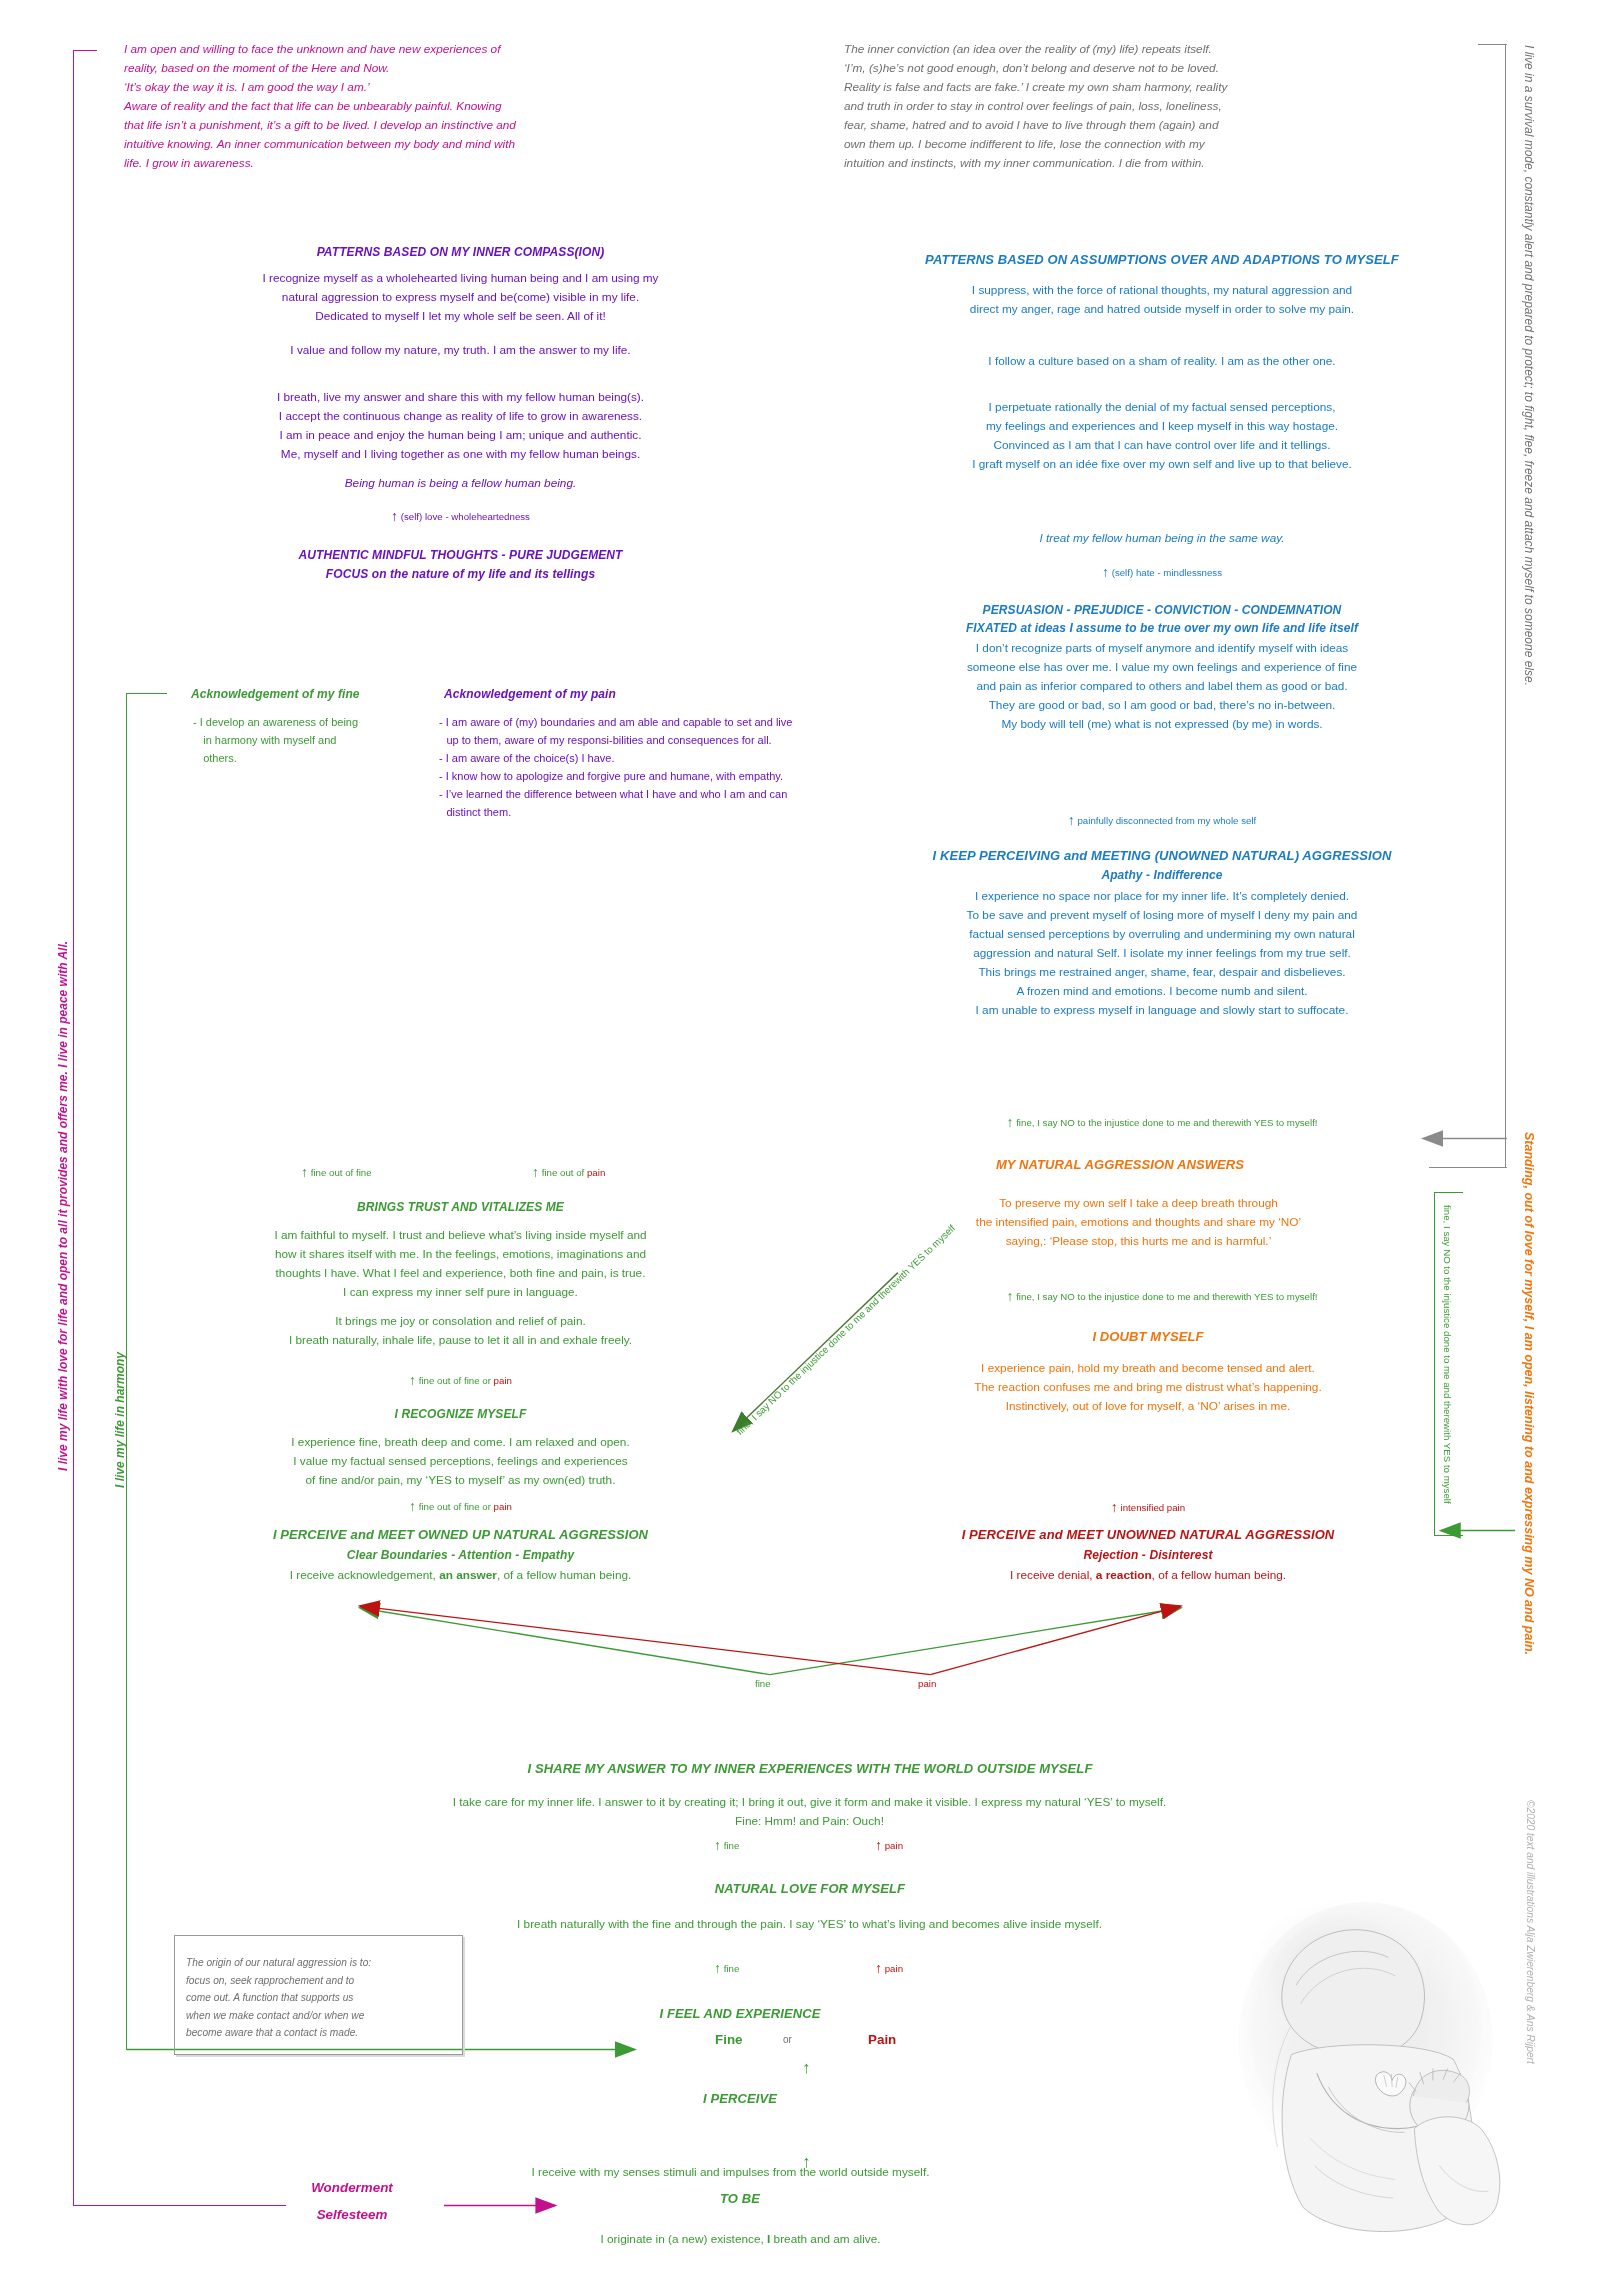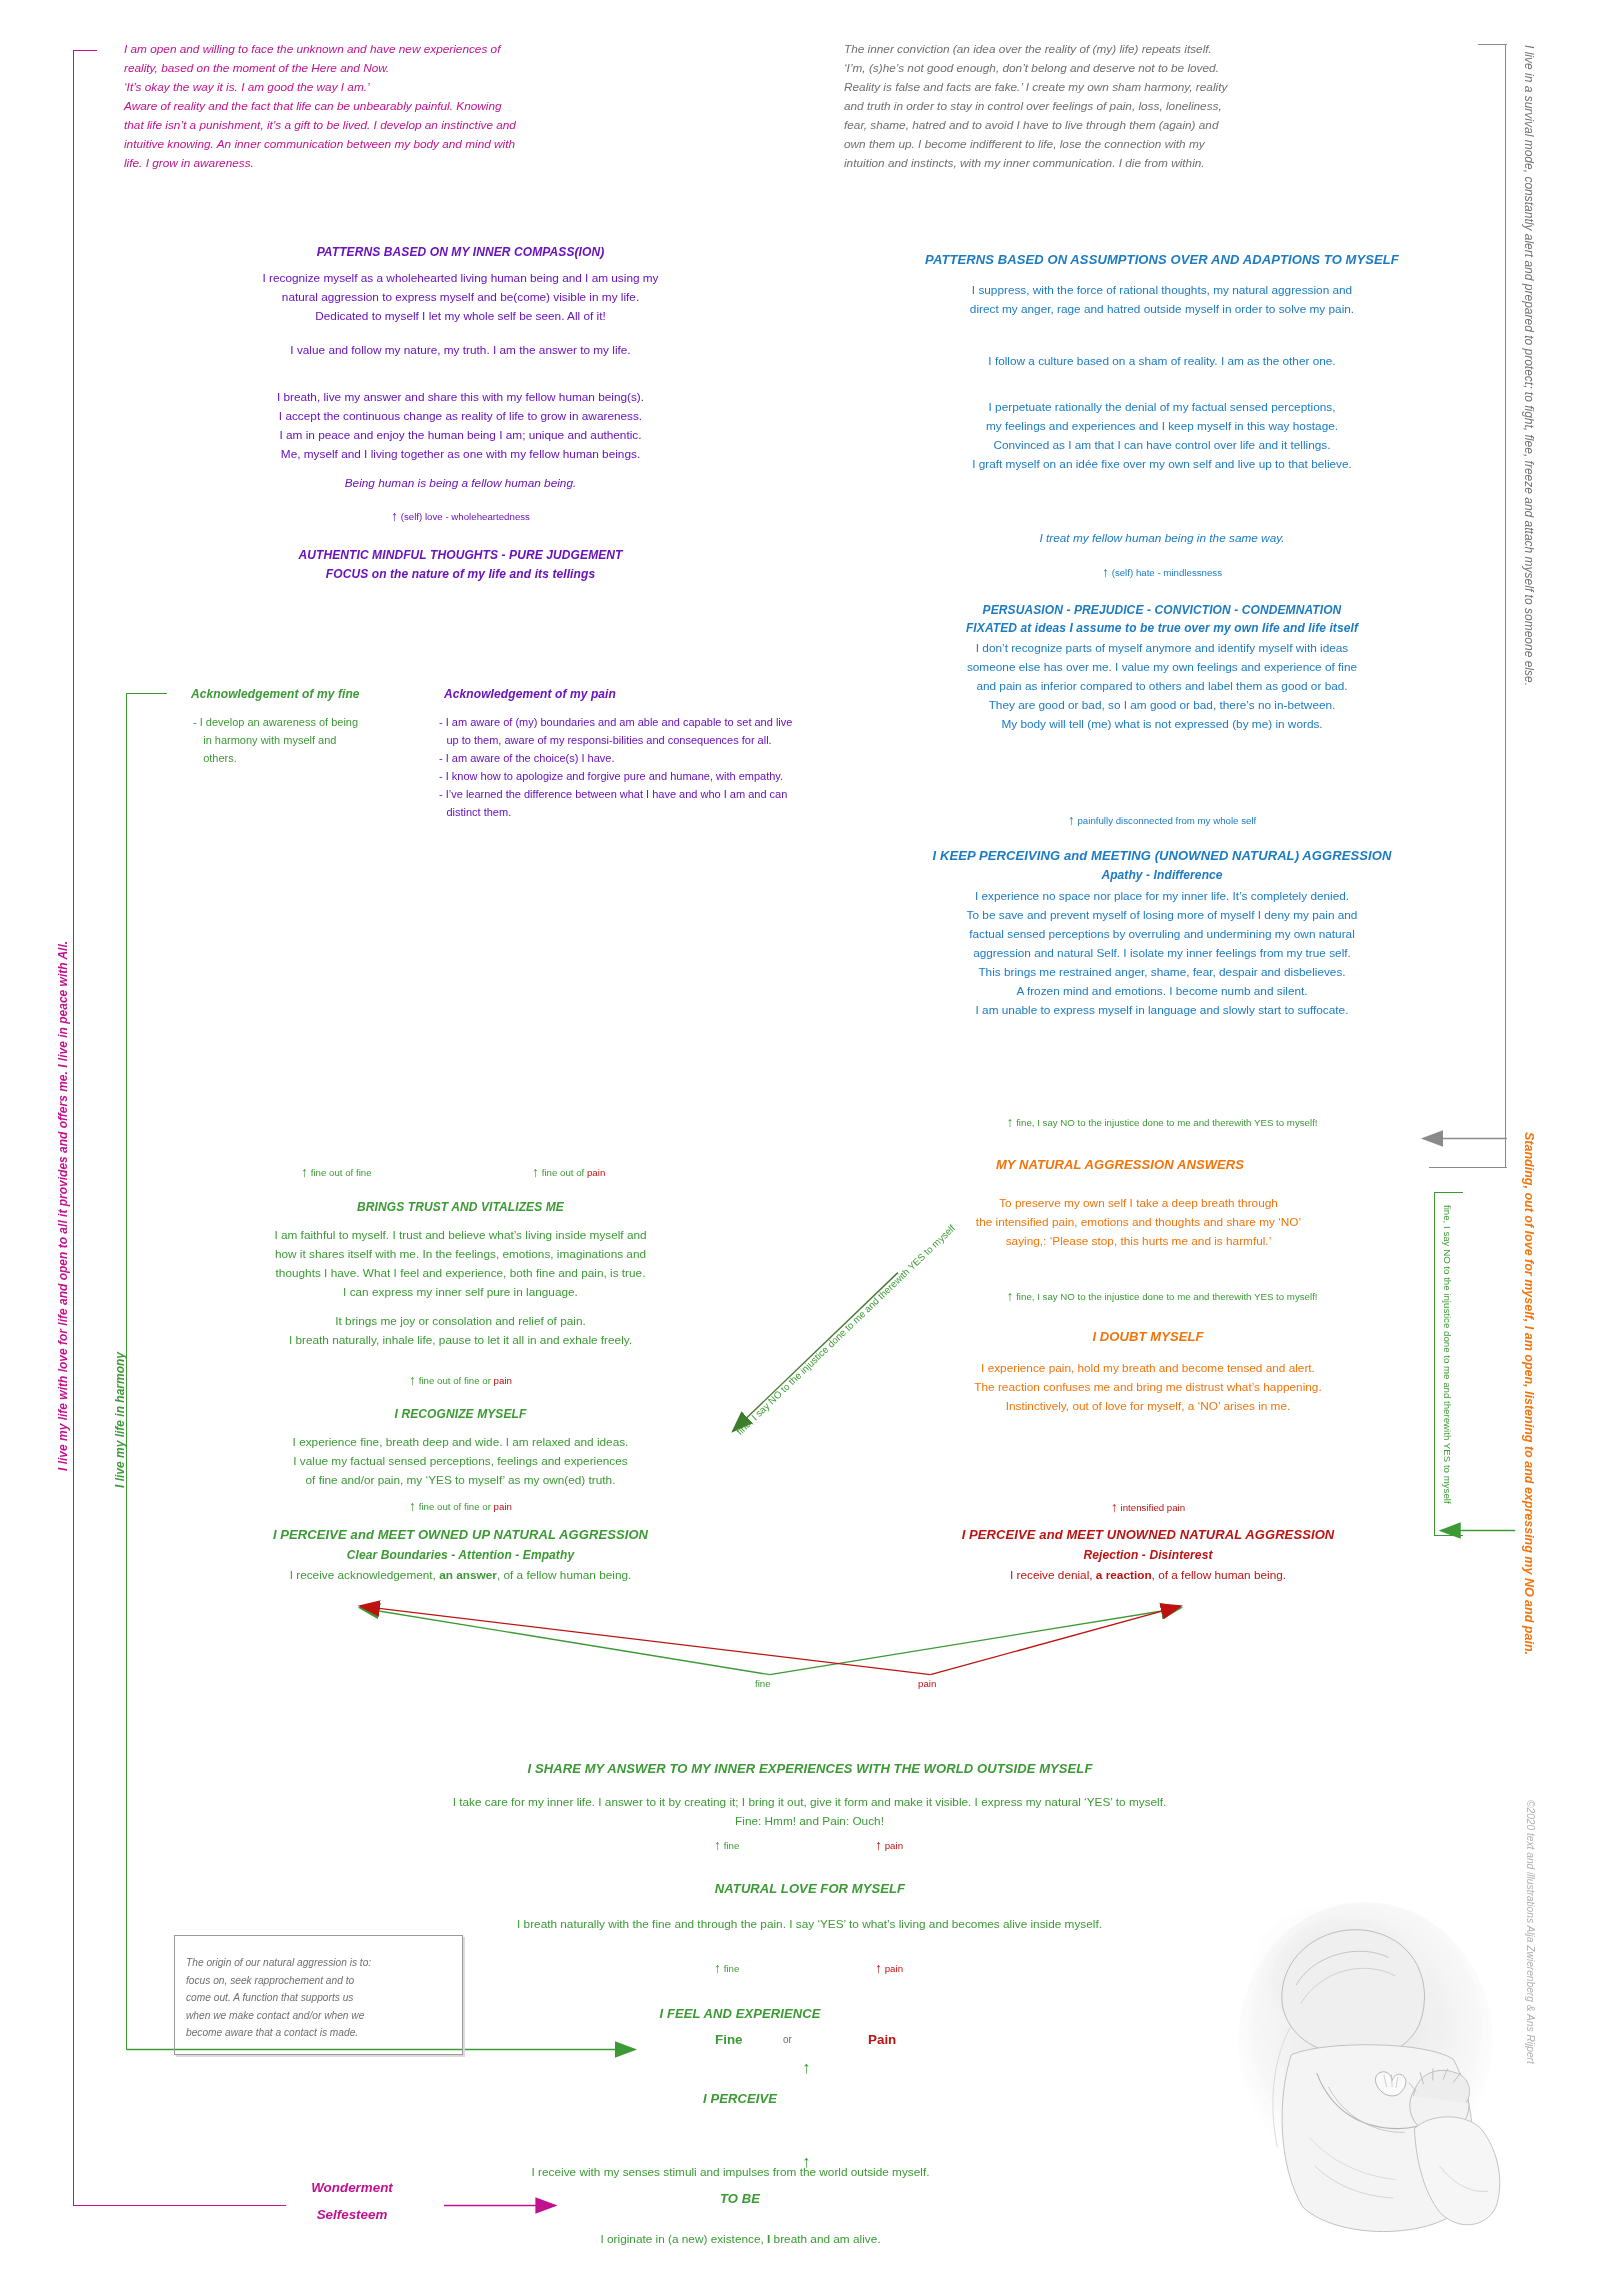--- a/index.html
+++ b/index.html
@@ -151,21 +151,21 @@
 </div>
 
 <div class="abs ctr arrowlbl c-green" style="left:116px; top:1374px; width:689px;">
   <span class="arrowglyph">↑</span>
   <span>fine out of fine or </span><span class="c-red">pain</span>
 </div>
 
 <div class="abs ctr hdr c-green" style="left:116px; top:1406px; width:689px;">I RECOGNIZE MYSELF</div>
 
 <div class="abs ctr para c-green" style="left:116px; top:1433px; width:689px;">
-  <div>I experience fine, breath deep and wide. I am relaxed and ideas.</div>
+  <div>I experience fine, breath deep and come. I am relaxed and open.</div>
   <div>I value my factual sensed perceptions, feelings and experiences</div>
   <div>of fine and/or pain, my ‘YES to myself’ as my own(ed) truth.</div>
 </div>
 
 <div class="abs ctr arrowlbl c-green" style="left:116px; top:1500px; width:689px;">
   <span class="arrowglyph">↑</span>
   <span>fine out of fine or </span><span class="c-red">pain</span>
 </div>
 
 <div class="abs ctr hdr hdr-lg c-green" style="left:116px; top:1527px; width:689px;">I PERCEIVE and MEET OWNED UP NATURAL AGGRESSION</div>

